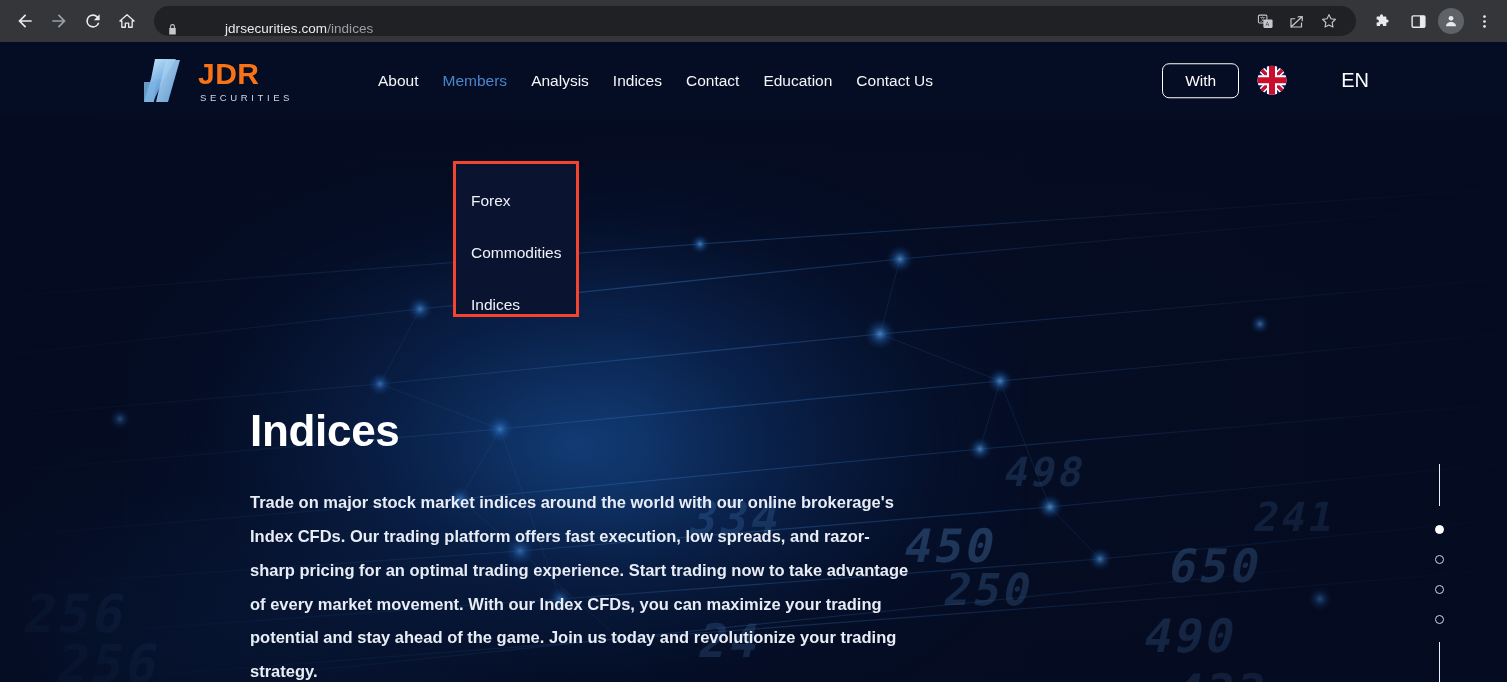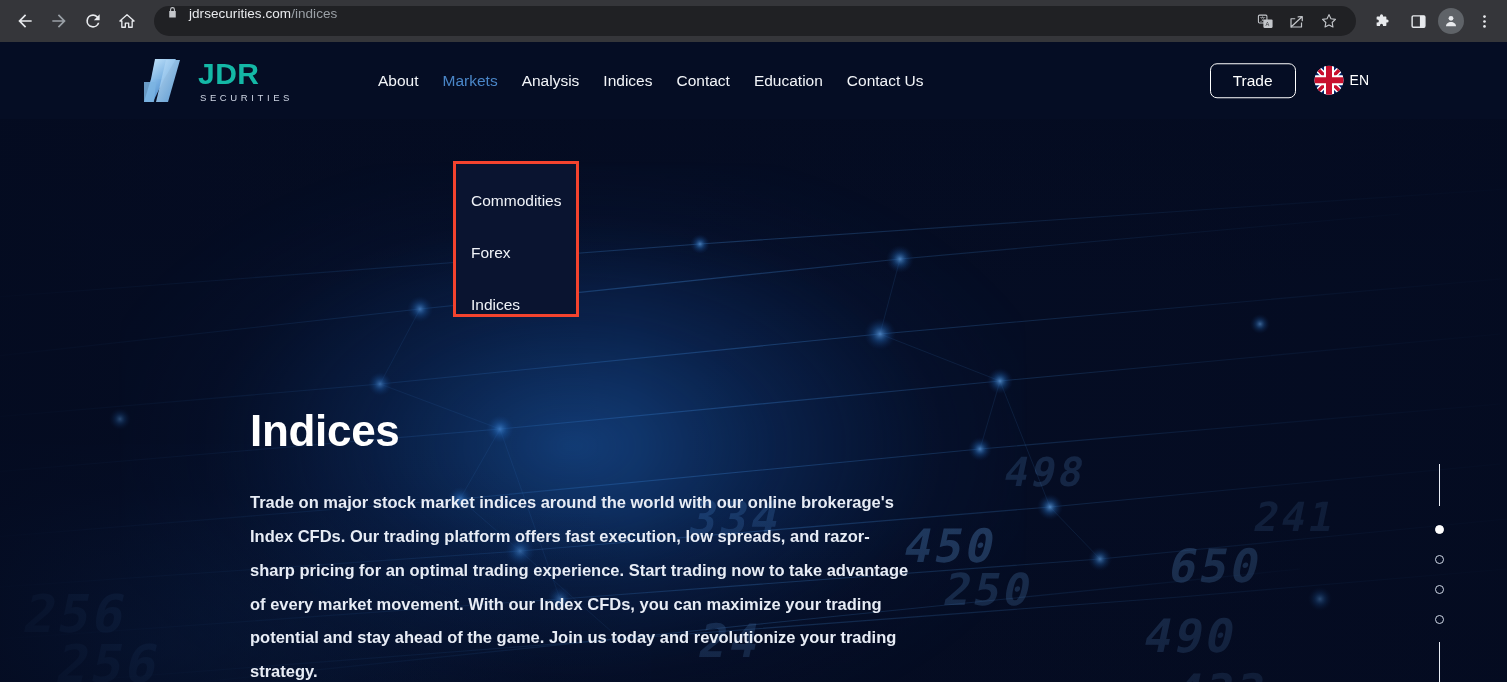--- a/index.html
+++ b/index.html
@@ -24,22 +24,23 @@
     border-radius: 50%;
     flex: 0 0 auto;
   }
   .nav-btn svg { display: block; }
   .omnibox {
     flex: 1 1 auto;
     height: 30px;
     margin-left: 10px; margin-right: 8px;
     background: #202124;
     border-radius: 16px;
-    display: flex; align-items: flex-start;
+    display: flex; align-items: flex-end;
     padding: 0 12px;
+    gap: 36px;
   }
   .lock-icon { margin-right: 10px; display:flex; align-items:center; }
   .url-text {
     font-size: 13.5px;
     color: #e8eaed;
     white-space: nowrap;
     letter-spacing: 0.05px;
   }
   .url-text .url-path { color: #9aa0a6; }
   .omnibox-actions {
@@ -78,21 +79,21 @@
     display: flex; align-items: center;
   }
   .logo-wrap {
     position: absolute; left: 142px; top: 50%;
     transform: translateY(-50%);
     display: flex; align-items: center; gap: 10px;
   }
   .logo-mark { width: 46px; height: 48px; display:block; }
   .logo-text { line-height: 1; }
   .logo-title {
-    font-size: 30px; font-weight: bold; color: #14b8a6;
+    font-size: 30px; font-weight: bold; color: #f97316;
     letter-spacing: 0.5px; display:block;
   }
   .logo-sub {
     font-size: 9.5px; color: #cfd6e4;
     letter-spacing: 3.6px; display:block;
     margin-top: 4px; padding-left: 2px;
   }
 
   .main-nav {
     position: absolute; left: 378px; top: 50%;
@@ -115,21 +116,21 @@
     border: 1.5px solid #ffffff;
     border-radius: 7px;
     color: #ffffff;
     font-size: 15.5px;
     padding: 9px 22px;
     background: transparent;
     line-height: 1;
   }
   .lang-wrap { display: flex; align-items: center; gap: 6px; }
   .flag { width: 30px; height: 30px; display:block; border-radius:50%; }
-  .lang-label { font-size: 14px; color: #ffffff; }
+  .lang-label { font-size: 20px; color: #ffffff; margin-left: 48px; }
 
   
   .dropdown {
     position: absolute;
     left: 453px; top: 119px;
     width: 126px; height: 156px;
     background: #0a1430;
     z-index: 45;
   }
   .dropdown-inner {
@@ -440,30 +441,30 @@
         <path d="M2 25 L14 25 L12 45 L2 45 Z" fill="#7bb4e2" opacity="0.85"></path>
       </svg>
       <span class="logo-text">
         <span class="logo-title">JDR</span>
         <span class="logo-sub">SECURITIES</span>
       </span>
     </div>
 
     <nav class="main-nav">
       <a class="nav-item">About</a>
-      <a class="nav-item active">Markets</a>
+      <a class="nav-item active">Members</a>
       <a class="nav-item">Analysis</a>
       <a class="nav-item">Indices</a>
       <a class="nav-item">Contact</a>
       <a class="nav-item">Education</a>
       <a class="nav-item">Contact Us</a>
     </nav>
 
     <div class="header-right">
-      <button class="login-btn">Trade</button>
+      <button class="login-btn">With</button>
       <div class="lang-wrap">
         <svg class="flag" viewBox="0 0 60 60">
           <defs>
               <clipPath id="flagClip">
                 <circle cx="30" cy="30" r="29"></circle>
               </clipPath>
             </defs>
           <g clip-path="url(#flagClip)">
             <rect width="60" height="60" fill="#012169"></rect>
             <path d="M0 0 L60 60 M60 0 L0 60" stroke="#ffffff" stroke-width="13"></path>
@@ -472,20 +473,20 @@
             <path d="M30 0 V60 M0 30 H60" stroke="#C8102E" stroke-width="12"></path>
           </g>
         </svg>
         <span class="lang-label">EN</span>
       </div>
     </div>
   </div>
 
   <div class="dropdown">
     <div class="dropdown-inner">
+      <a class="dropdown-item">Forex</a>
       <a class="dropdown-item">Commodities</a>
-      <a class="dropdown-item">Forex</a>
       <a class="dropdown-item">Indices</a>
     </div>
   </div>
   <div class="highlight-box"></div>
 
 </div>
 
 </body></html>

